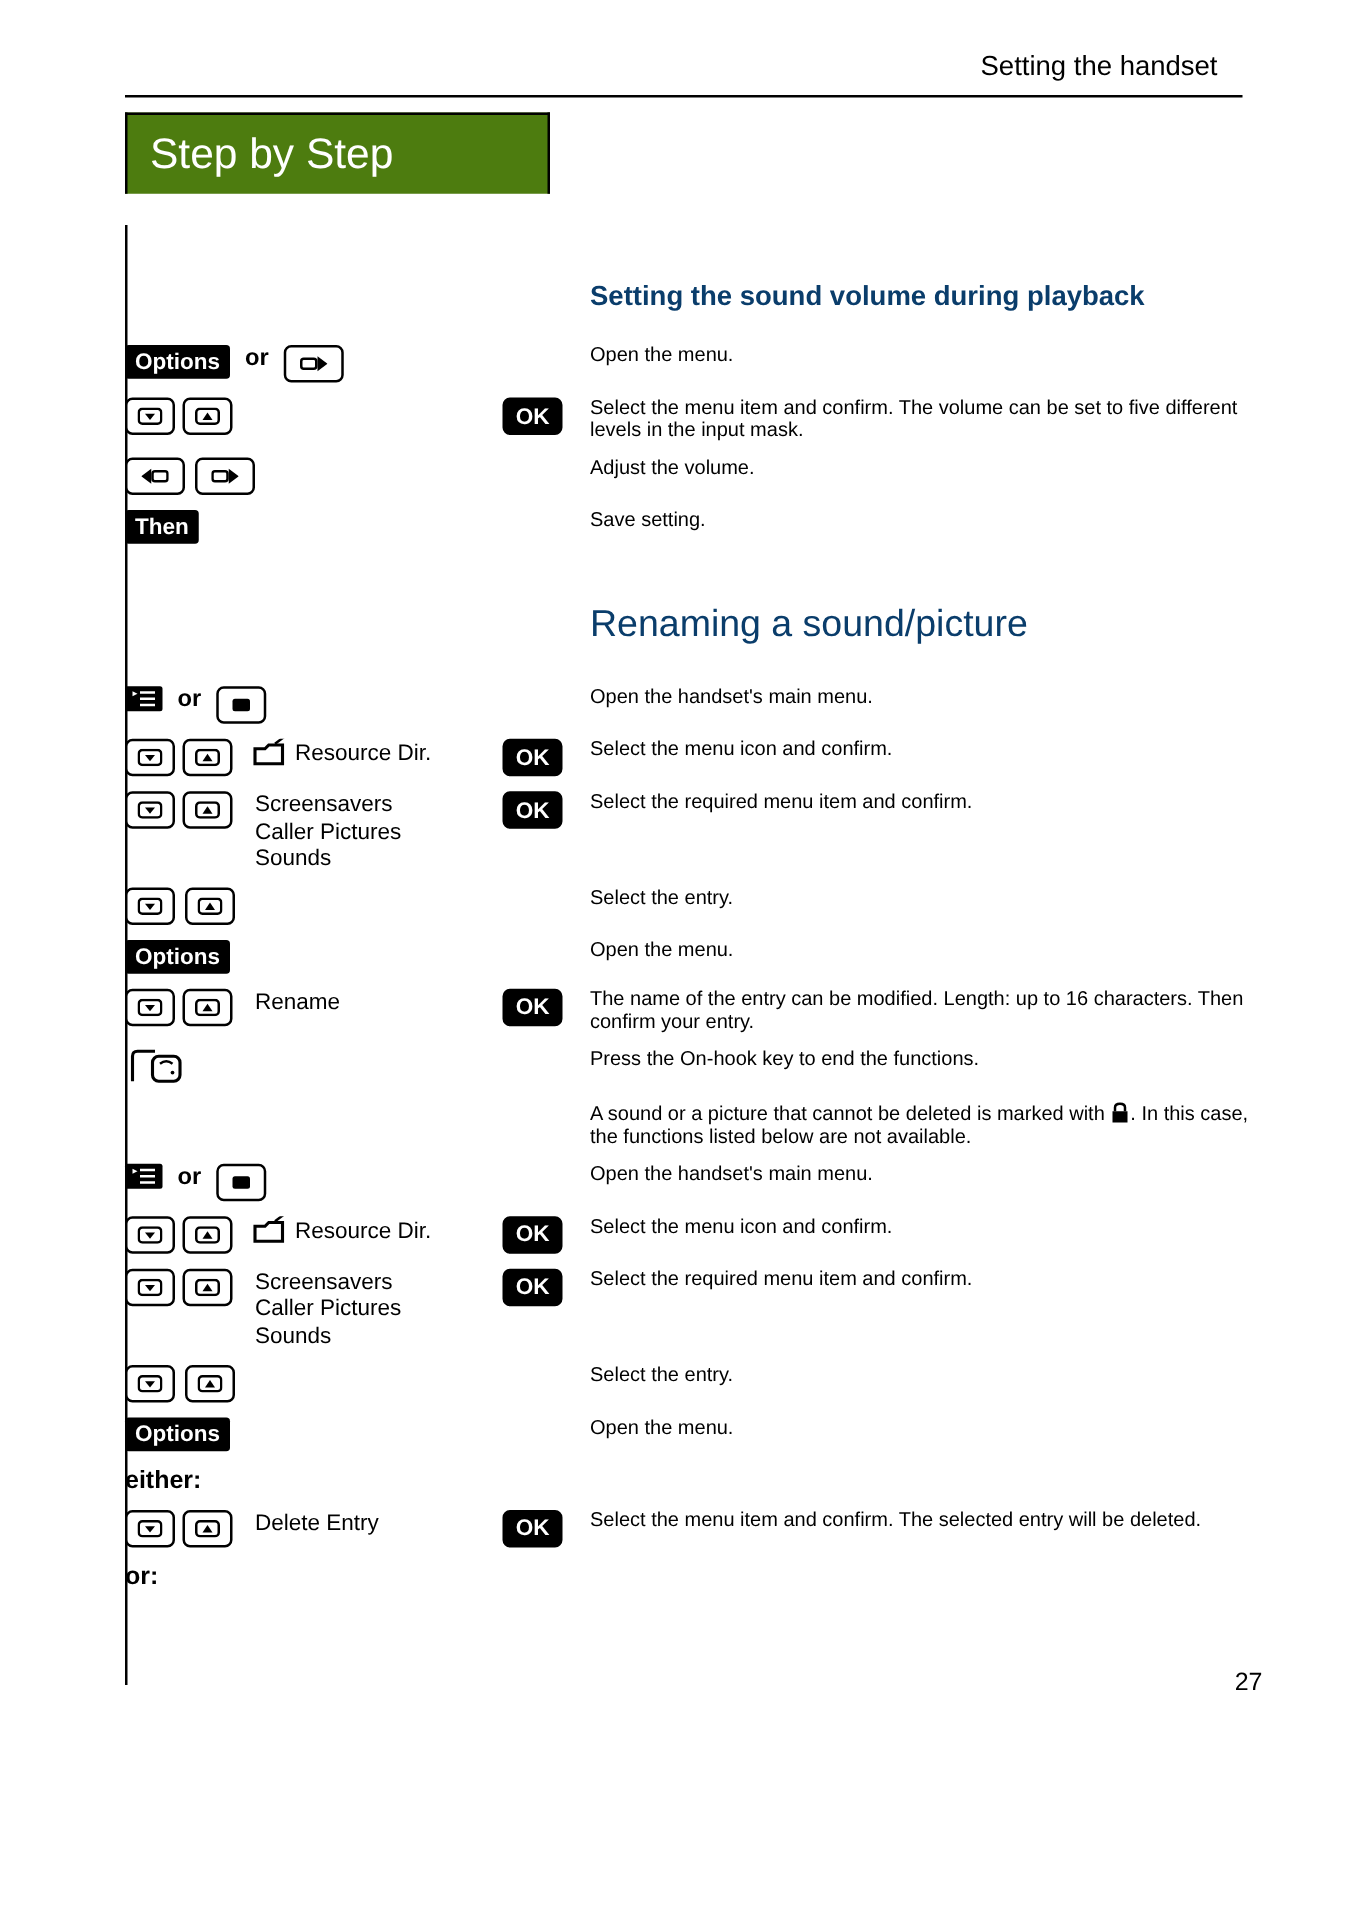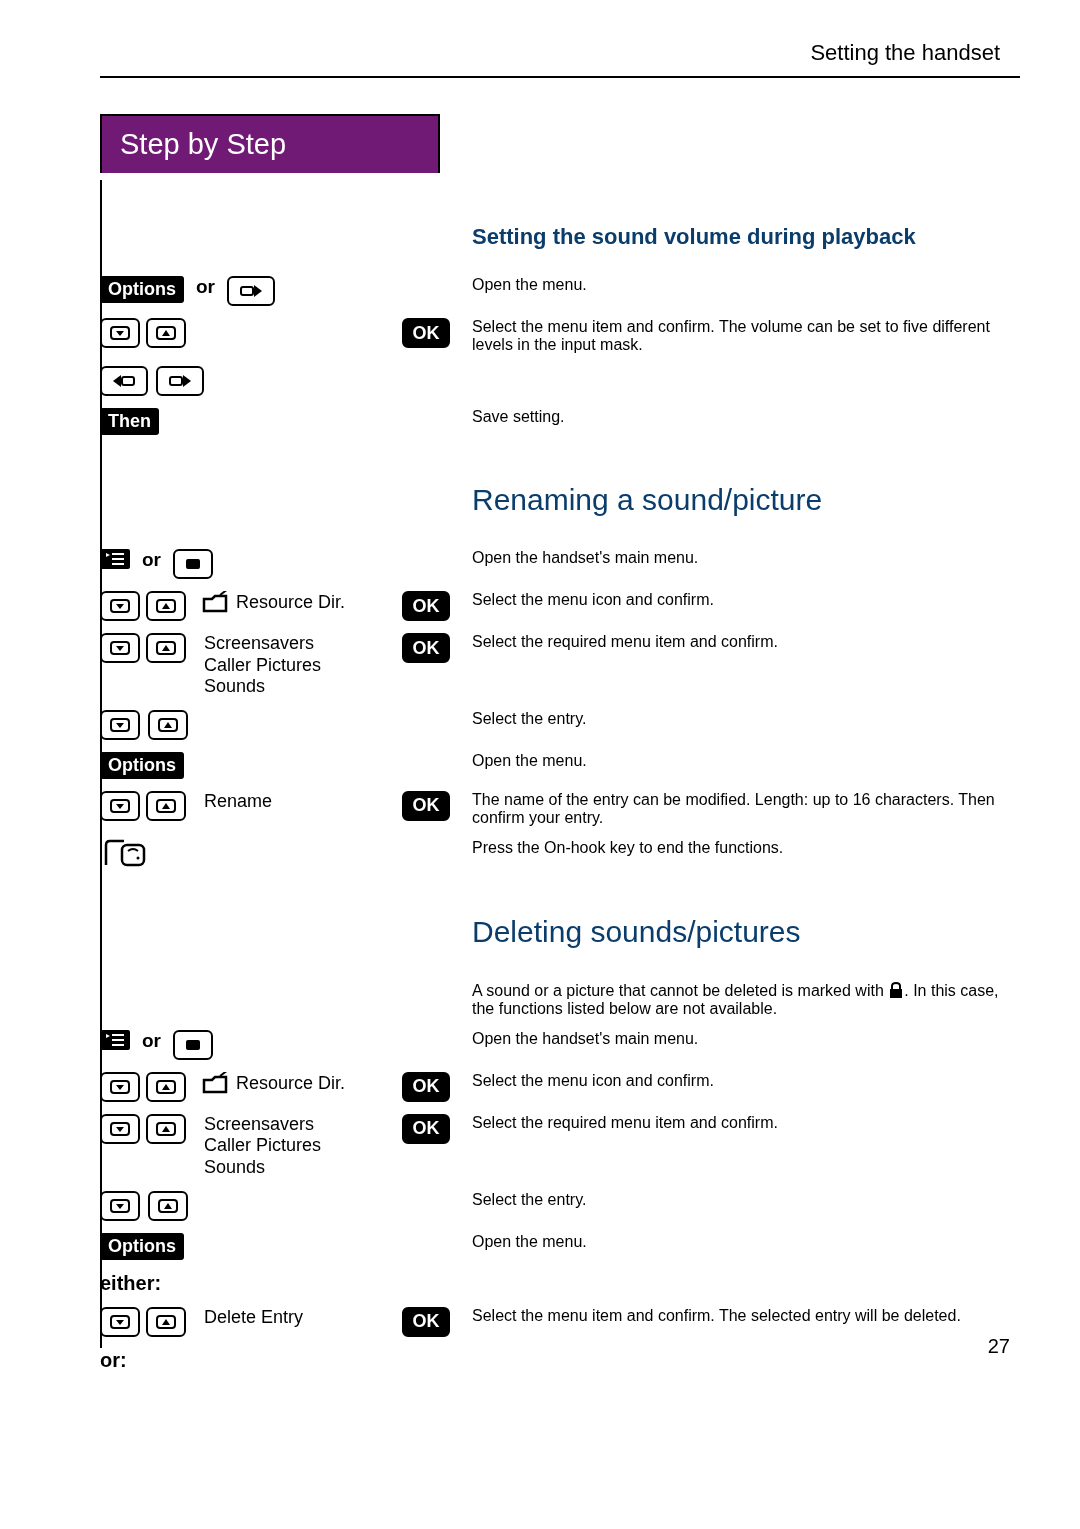--- a/index.html
+++ b/index.html
@@ -1,19 +1,19 @@
 <!DOCTYPE html>
 <html><head>
 <meta charset="utf-8">
 <style>
   html,body{margin:0;padding:0;background:#fff;color:#000;font-family:Arial,Helvetica,sans-serif}
-  .page{width:1080px;height:1388px;position:relative;box-sizing:border-box;padding:40px 60px 40px 100px}
+  .page{width:1080px;height:1388px;position:relative;box-sizing:border-box;padding:40px 86px 40px 100px}
   .header-right{text-align:right;font-size:22px;padding-right:20px}
   .hr{border:none;border-top:2px solid #000;margin:10px 0 0 0}
-  .step-header{background:#701a75;color:#fff;font-size:29px;padding:12px 18px;width:300px;margin-top:36px;border:2px solid #000;border-bottom:none}
+  .step-header{background:#4d7c0f;color:#fff;font-size:34px;padding:12px 18px;width:300px;margin-top:12px;border:2px solid #000;border-bottom:none}
   .content{border-left:2px solid #000;margin-left:0;width:340px;position:absolute;top:180px;bottom:40px;left:100px}
   .row{display:flex;align-items:flex-start;margin-bottom:12px}
   .lcol{width:360px;flex:0 0 360px;display:flex;justify-content:flex-start;align-items:flex-start;gap:8px;padding-right:10px;box-sizing:border-box}
   .rcol{flex:1;padding-left:12px}
   .pill-black{background:#000;color:#fff;font-weight:bold;font-size:18px;padding:3px 8px;border-radius:3px;display:inline-flex;align-items:center}
   .pill-box{border:2.5px solid #000;border-radius:6px;padding:0 6px;height:26px;display:inline-flex;align-items:center;justify-content:center;min-width:32px;font-size:18px;background:#fff}
   .pill-box.black{background:#000;color:#fff;border-color:#000;font-weight:bold}
   .small-txt{font-size:18px;line-height:1.2}
   .bold{font-weight:bold}
   .or-word{font-weight:bold;font-size:19px;padding:0 4px}
@@ -86,20 +86,21 @@
               <rect x="9" y="3" width="12" height="8" rx="2" fill="none" stroke="#000" stroke-width="2"></rect>
             </svg>
         </span>
         <span class="pill-box">
           <svg width="22" height="14">
               <rect x="1" y="3" width="12" height="8" rx="2" fill="none" stroke="#000" stroke-width="2"></rect>
               <polygon points="14,1 22,7 14,13" fill="#000"></polygon>
             </svg>
         </span>
       </div>
+      <div class="rcol">Adjust the volume.</div>
     </div>
 
     <div class="row">
       <div class="lcol">
         <span class="pill-black">Then</span>
       </div>
       <div class="rcol">Save setting.</div>
     </div>
 
     <div class="row" style="margin-top:20px">
@@ -231,24 +232,20 @@
               <path d="M6 26 L6 6 Q6 2 10 2 L24 2" fill="none" stroke="#000" stroke-width="2.5"></path>
               <rect x="22" y="6" width="22" height="20" rx="5" fill="none" stroke="#000" stroke-width="2.5"></rect>
               <path d="M28 12 Q33 8 38 12" fill="none" stroke="#000" stroke-width="2"></path>
               <circle cx="38" cy="19" r="1.5" fill="#000"></circle>
             </svg>
         </span>
       </div>
       <div class="rcol">Press the On-hook key to end the functions.</div>
     </div>
 
-    <div class="row" style="margin-top:18px">
-      <div class="lcol"></div>
-      <div class="rcol heading2-blue">Deleting sounds/pictures</div>
-    </div>
 
     <div class="row">
       <div class="lcol"></div>
       <div class="rcol">
         <span>A sound or a picture that cannot be deleted is marked with </span><span class="lock-inline"><svg width="16" height="18">
               <rect x="2" y="8" width="12" height="9" fill="#000"></rect>
               <path d="M4 8 L4 5 Q4 2 8 2 Q12 2 12 5 L12 8" fill="none" stroke="#000" stroke-width="2"></path>
             </svg></span><span>. In this case, the functions listed below are not available.</span>
       </div>
     </div>

